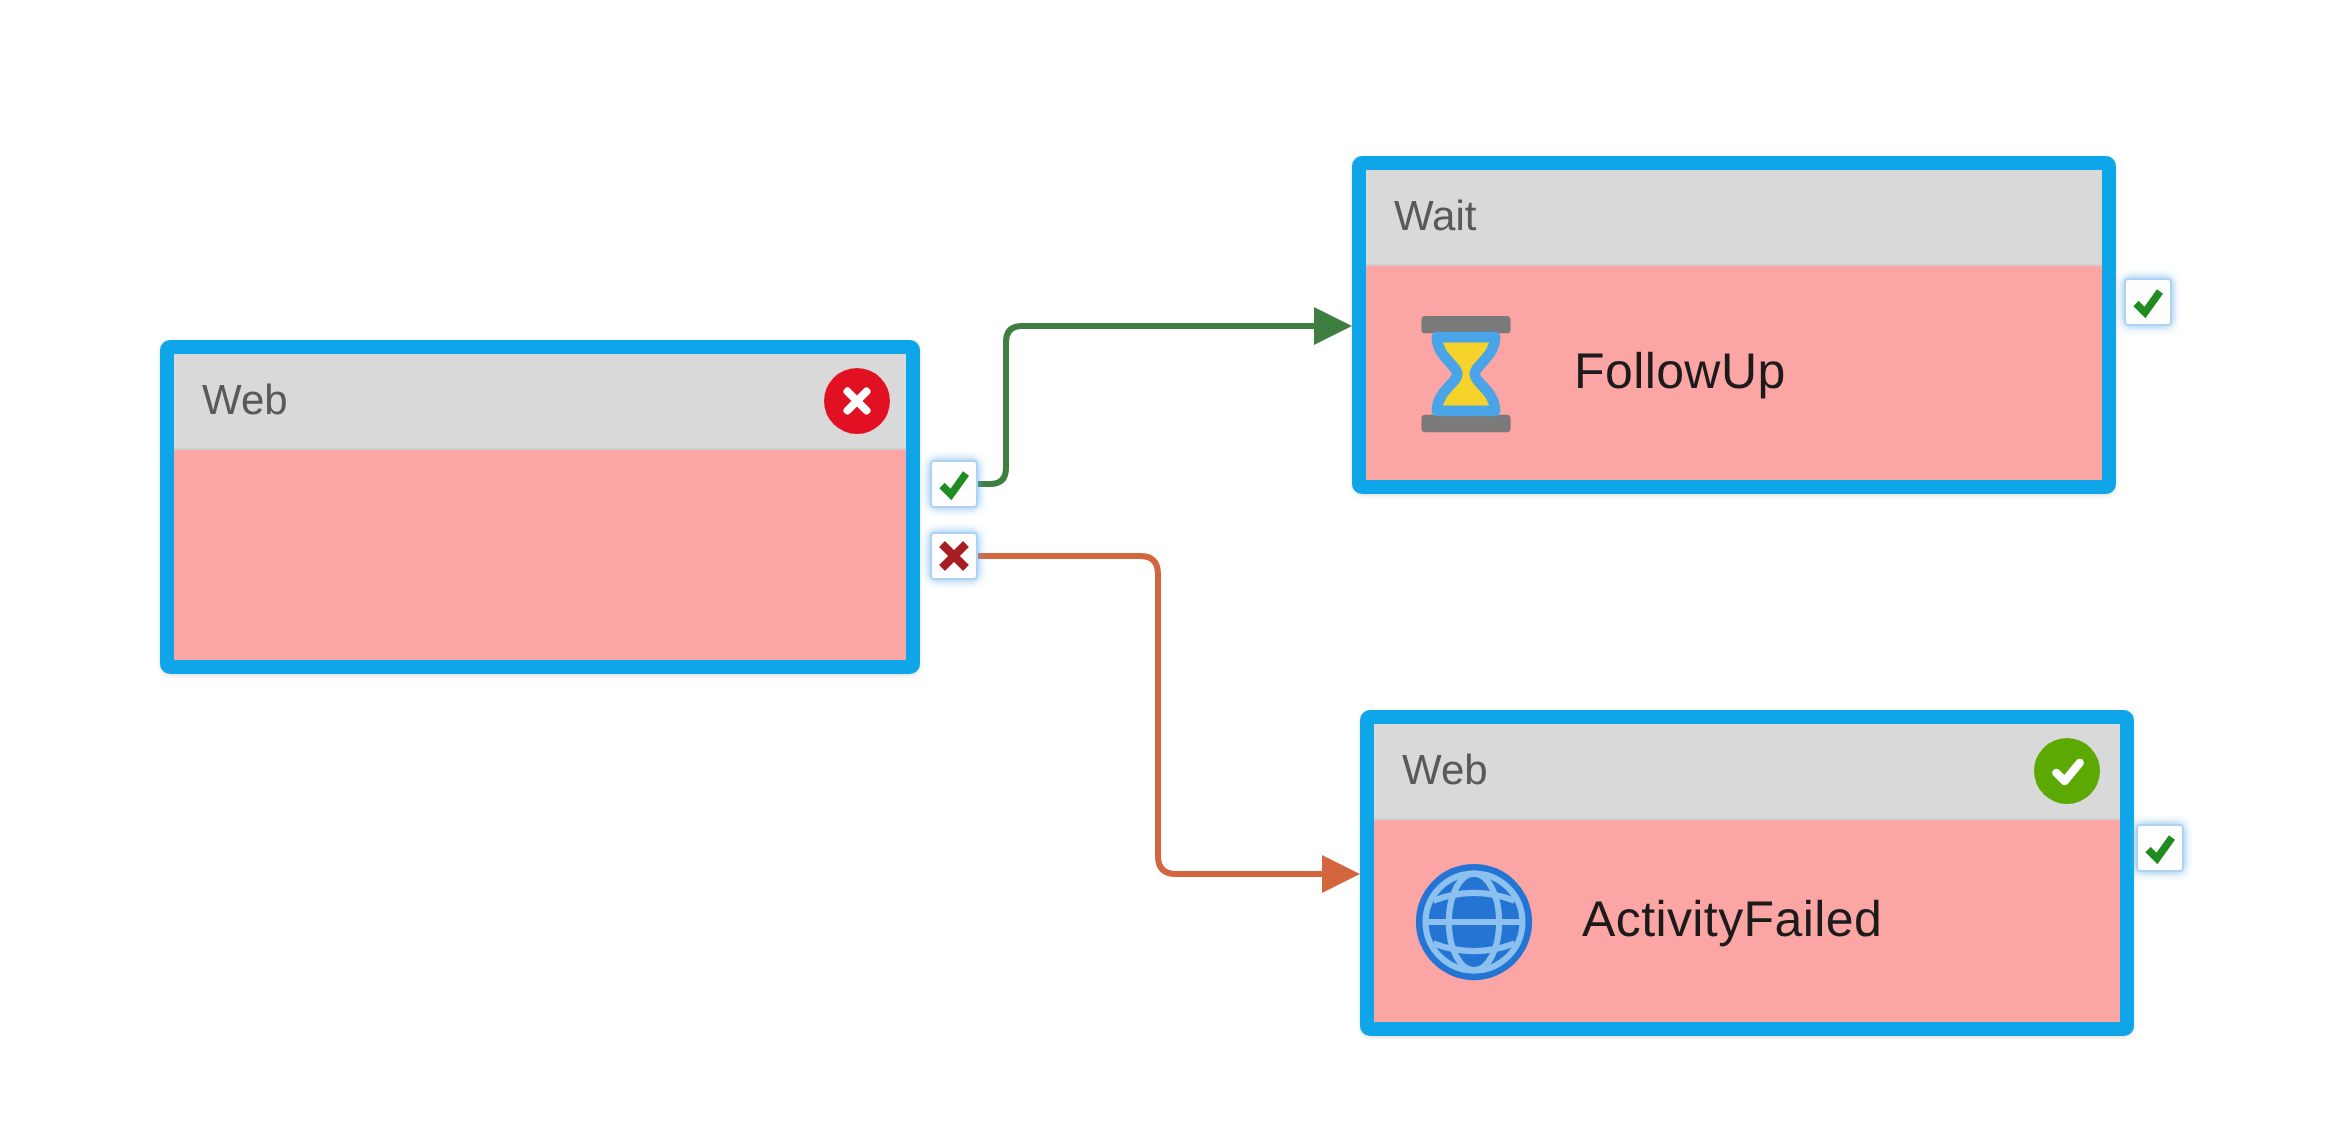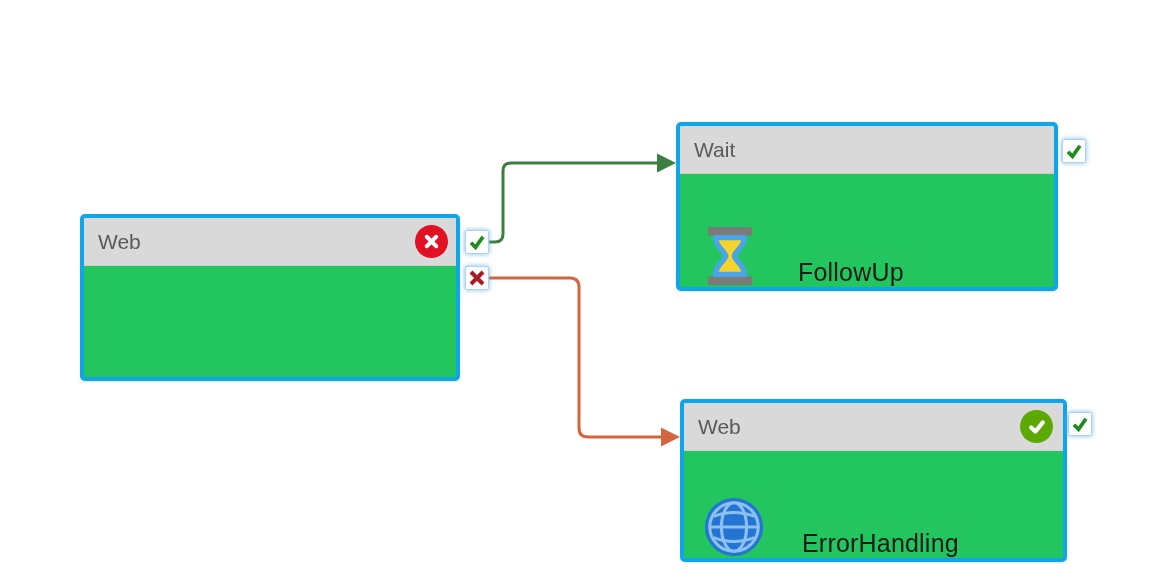--- a/index.html
+++ b/index.html
@@ -2,27 +2,27 @@
 <html><head>
 <meta charset="utf-8">
 <style>
   * { margin:0; padding:0; box-sizing:border-box; }
   html,body { width:1172px; height:574px; background:#ffffff; overflow:hidden;
               font-family:"Liberation Sans", sans-serif; }
   .canvas { position:relative; width:1172px; height:574px; background:#ffffff; }
 
   svg.edges { position:absolute; left:0; top:0; width:1172px; height:574px; }
 
-  .node { position:absolute; background:#22c55e; border:4px solid #0ea5e9;
-          border-radius:5px; box-shadow:0 1px 2px rgba(0,0,0,0.12); overflow:hidden;margin-top:44px; }
+  .node { position:absolute; background:#fca5a5; border:7px solid #0ea5e9;
+          border-radius:5px; box-shadow:0 1px 2px rgba(0,0,0,0.12); overflow:hidden; }
   .node-header { position:relative; height:48px; background:#d9d9d9;
                  display:flex; align-items:center; padding:0 14px;
                  border-bottom:1px solid #cfcfcf; }
   .type-label { font-size:21px; color:#595959; }
-  .node-body { display:flex; align-items:flex-end; padding-left:19px; gap:37px;
+  .node-body { display:flex; align-items:center; padding-left:19px; gap:23px;
                height:calc(100% - 48px); }
   .activity-title { font-size:25px; color:#1b1b1b; letter-spacing:0.2px; }
 
   .icon-globe, .icon-hourglass { width:62px; height:62px; flex:0 0 auto; }
 
   .status-badge { position:absolute; width:33px; height:33px; border-radius:50%;
                   top:7px; display:flex; align-items:center; justify-content:center; }
   .badge-failed   { right:8px;  background:#e11123; }
   .badge-succeeded{ right:10px; background:#5ba902; }
 
@@ -97,21 +97,21 @@
       <svg class="icon-globe" viewBox="0 0 64 64">
         <circle cx="32" cy="32" r="30" fill="#2374d3"></circle>
         <g stroke="#8cc0ef" stroke-width="3.2" fill="none">
           <circle cx="32" cy="32" r="25"></circle>
           <ellipse cx="32" cy="32" rx="13" ry="25"></ellipse>
           <line x1="7" y1="32" x2="57" y2="32"></line>
           <path d="M11 21 Q32 13 53 21"></path>
           <path d="M11 43 Q32 51 53 43"></path>
         </g>
       </svg>
-      <span class="activity-title">ErrorHandling</span>
+      <span class="activity-title">ActivityFailed</span>
     </div>
   </div>
 
   <div class="port p-af-success">
     <svg width="18" height="18" viewBox="0 0 24 24">
       <path d="M4 13 L10 19 L20 5" stroke="#1e8c1e" stroke-width="5" fill="none" stroke-linejoin="miter"></path>
     </svg>
   </div>
   <div class="port p-af-failure">
     <svg width="18" height="18" viewBox="0 0 24 24">

